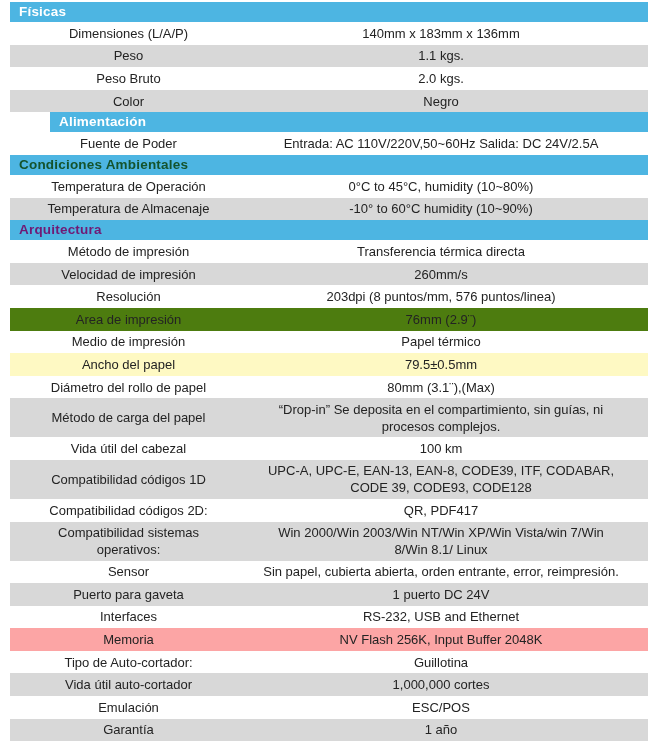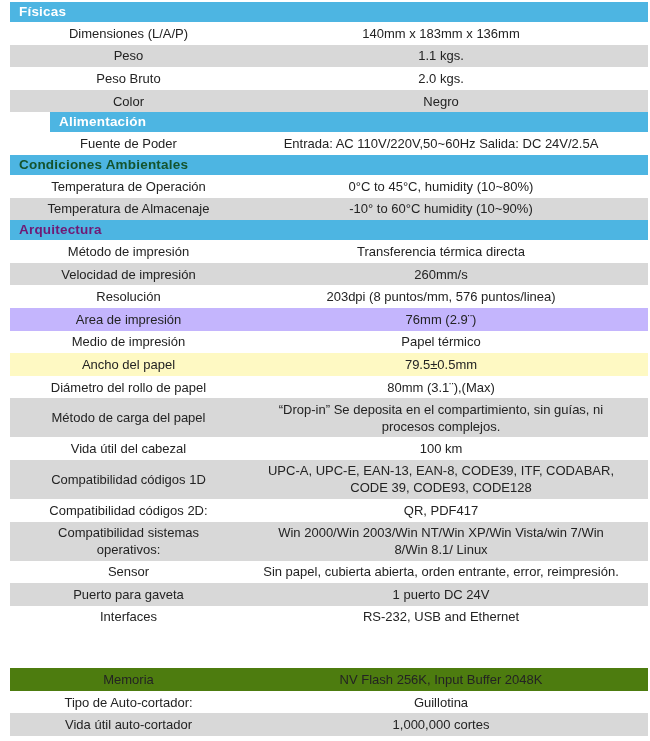--- a/index.html
+++ b/index.html
@@ -88,21 +88,21 @@
       <div class="spec-value">Transferencia térmica directa</div>
     </div>
     <div class="spec-row" style="background: rgb(216, 216, 216);">
       <div class="spec-label">Velocidad de impresión</div>
       <div class="spec-value">260mm/s</div>
     </div>
     <div class="spec-row">
       <div class="spec-label">Resolución</div>
       <div class="spec-value">203dpi (8 puntos/mm, 576 puntos/linea)</div>
     </div>
-    <div class="spec-row" style="background: #c4b5fd;">
+    <div class="spec-row" style="background: #4d7c0f;">
       <div class="spec-label">Area de impresión</div>
       <div class="spec-value">76mm (2.9¨)</div>
     </div>
     <div class="spec-row">
       <div class="spec-label">Medio de impresión</div>
       <div class="spec-value">Papel térmico</div>
     </div>
     <div class="spec-row" style="background: #fef9c3;">
       <div class="spec-label">Ancho del papel</div>
       <div class="spec-value">79.5±0.5mm</div>
@@ -140,21 +140,21 @@
       <div class="spec-value">Sin papel, cubierta abierta, orden entrante, error, reimpresión.</div>
     </div>
     <div class="spec-row" style="background: rgb(216, 216, 216);">
       <div class="spec-label">Puerto para gaveta</div>
       <div class="spec-value">1 puerto DC 24V</div>
     </div>
     <div class="spec-row">
       <div class="spec-label">Interfaces</div>
       <div class="spec-value">RS-232, USB and Ethernet</div>
     </div>
-    <div class="spec-row" style="background: #4d7c0f; margin-top: 40px;">
+    <div class="spec-row" style="background: #fca5a5;">
       <div class="spec-label">Memoria</div>
       <div class="spec-value">NV Flash 256K,  Input Buffer 2048K</div>
     </div>
     <div class="spec-row">
       <div class="spec-label">Tipo de Auto-cortador:</div>
       <div class="spec-value">Guillotina</div>
     </div>
     <div class="spec-row" style="background: rgb(216, 216, 216);">
       <div class="spec-label">Vida útil auto-cortador</div>
       <div class="spec-value">1,000,000 cortes</div>

